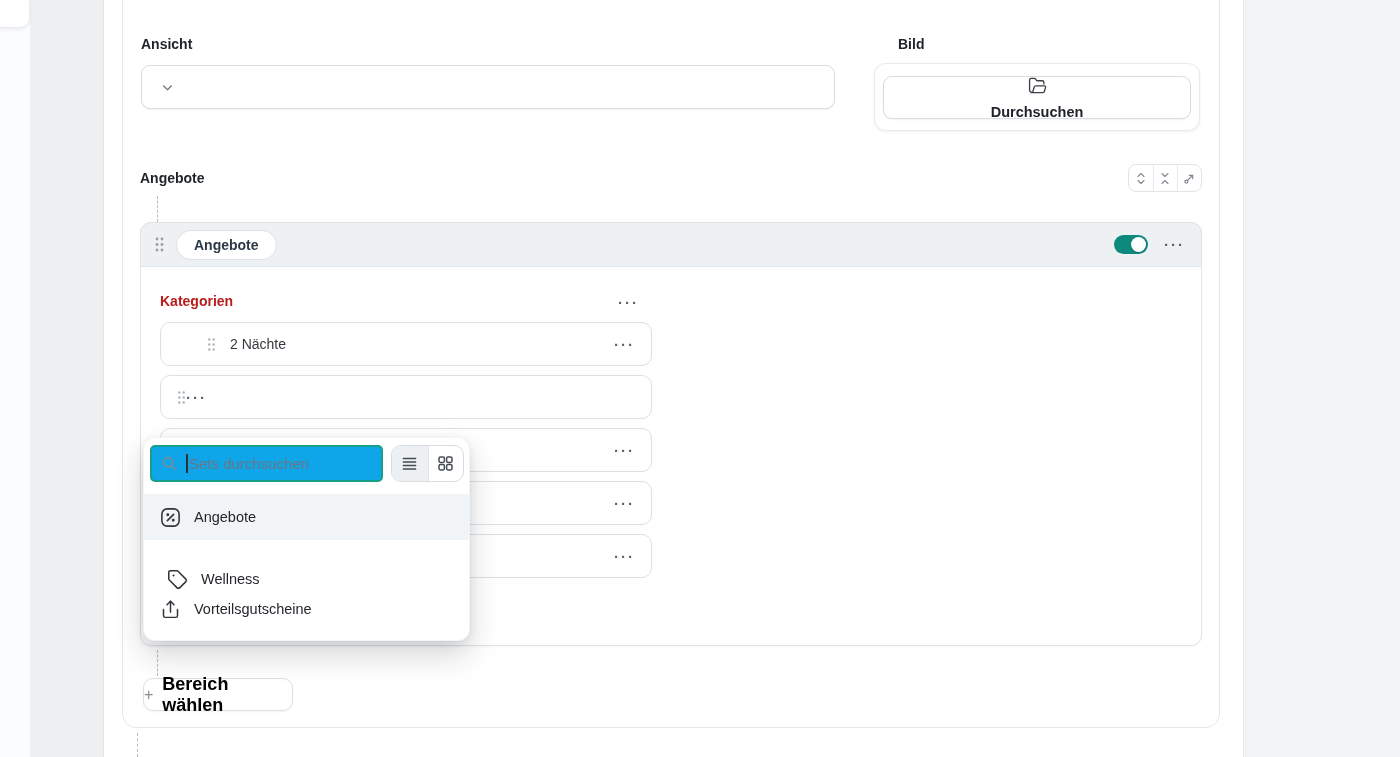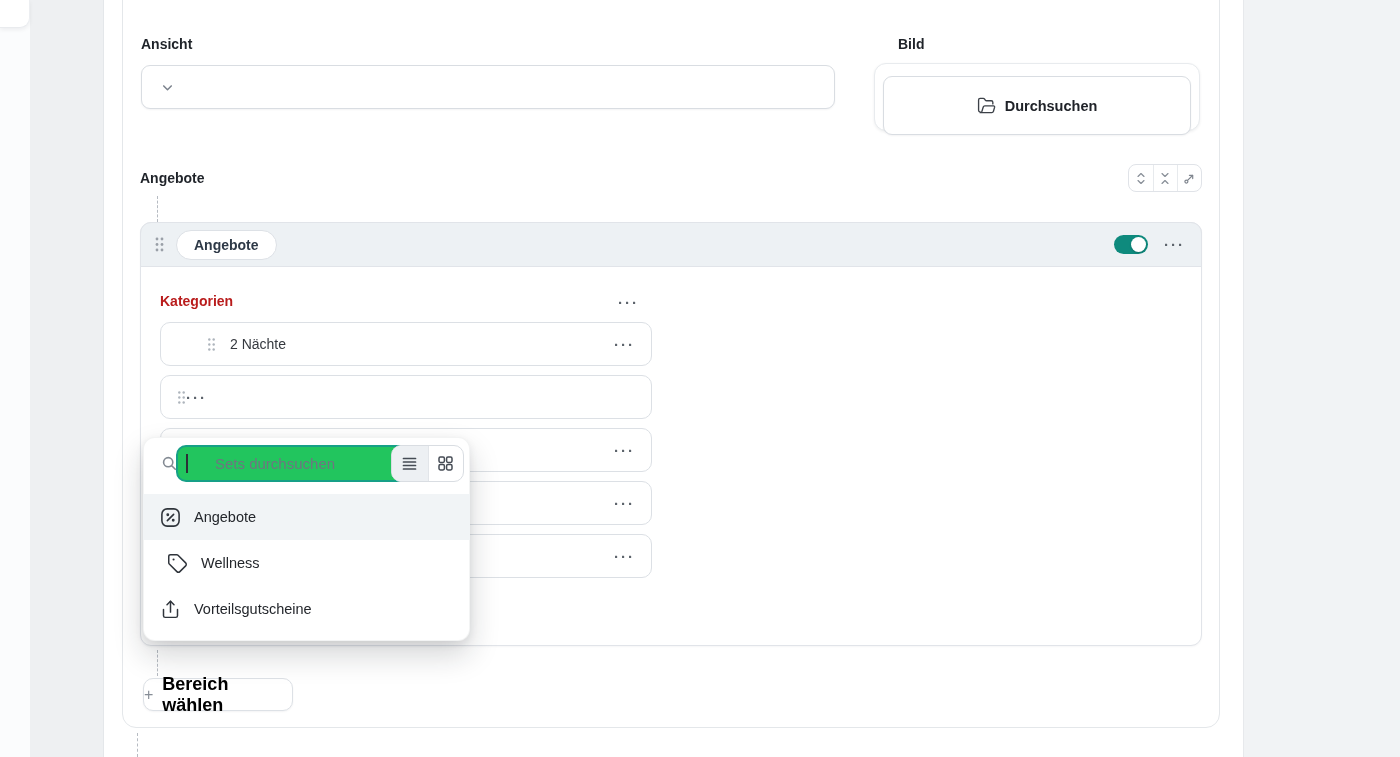--- a/index.html
+++ b/index.html
@@ -25,24 +25,24 @@
   .field-label { font-size:14px; font-weight:700; color:#1f2329; }
 
   .select { left:141px; top:65px; width:694px; height:44px; background:#fff;
             border:1px solid #d9dde2; border-radius:9px; display:flex; align-items:center;
             padding:0 16px 0 18px; box-shadow:0 1px 2px rgba(16,24,40,.05); cursor:pointer; }
   .select .val { flex:1; font-size:15px; color:#24262b; }
 
   .dropzone { left:874px; top:63px; width:326px; height:68px; background:#fff;
               border:1px solid #e8ebee; border-radius:12px;
               box-shadow:0 1px 3px rgba(16,24,40,.07); }
-  .browse-btn { left:883px; top:76px; width:308px; height:59px; background:#fff;
+  .browse-btn { left:883px; top:76px; width:308px; height:43px; background:#fff;
                 border:1px solid #d9dde2; border-radius:9px; display:flex; align-items:center;
                 justify-content:center; gap:9px; box-shadow:0 1px 2px rgba(16,24,40,.05);
-                font-size:14.5px; font-weight:700; color:#202329; cursor:pointer; }
+                font-size:14.5px; font-weight:700; color:#202329; cursor:pointer;flex-direction:column; }
 
   .icon-group { left:1128px; top:164px; width:74px; height:28px; background:#fff;
                 border:1px solid #e0e3e8; border-radius:8px; display:flex; overflow:hidden; }
   .icon-group .cell { width:24.5px; display:flex; align-items:center; justify-content:center;
                       cursor:pointer; }
   .icon-group .cell + .cell { border-left:1px solid #e7eaed; }
 
   .vdash { width:0; border-left:1px dashed #b6bbc2; }
 
   
@@ -68,23 +68,23 @@
            border-radius:10px; display:flex; align-items:center; padding:0 16px;
            cursor:pointer; }
   .k-row .lbl { flex:1; margin-left:14px; font-size:14px; color:#35393f; }
 
   
   .popover { left:143px; top:437px; width:327px; height:204px; background:#fff;
              border-radius:12px; border:1px solid rgba(25,30,40,.05);
              box-shadow:0 14px 30px rgba(20,25,34,.18), 0 3px 9px rgba(20,25,34,.08);
              z-index:10; }
   .search-wrap { left:150px; top:445px; width:233px; height:37px; z-index:11; }
-  .search-input { width:100%; height:100%; border:2px solid #16a087; border-radius:10px;
-                  background:#22c55e; padding:0 10px 0 37px; font-size:15px; color:#24262b;
-                  outline:none; font-family:"Liberation Sans", sans-serif;margin-left:26px; }
+  .search-input { width:100%; height:100%; border:2px solid #16a087; border-radius:5px;
+                  background:#0ea5e9; padding:0 10px 0 37px; font-size:15px; color:#24262b;
+                  outline:none; font-family:"Liberation Sans", sans-serif; }
   .search-input::placeholder { color:#6f7580; opacity:1; }
   .caret { left:36px; top:9px; width:1.5px; height:19px; background:#2c3036; z-index:12; }
   .seg { left:391px; top:445px; width:73px; height:37px; border:1px solid #d9dde2;
          border-radius:10px; background:#fff; display:flex; overflow:hidden; z-index:11; }
   .seg .seg-btn { width:50%; display:flex; align-items:center; justify-content:center;
                   cursor:pointer; }
   .seg .seg-btn.active { background:#edf0f3; }
   .seg .seg-btn + .seg-btn { border-left:1px solid #e2e5e9; }
 
   .pop-item { left:143px; width:327px; height:46px; display:flex; align-items:center;
@@ -262,21 +262,21 @@
       <svg width="21" height="21" viewBox="0 0 20 20" fill="none" stroke="#2f343b" stroke-width="1.5" stroke-linecap="round" stroke-linejoin="round">
         <rect x="1.8" y="1.8" width="16.4" height="16.4" rx="5"></rect>
         <path d="M7 13 13 7"></path>
         <circle cx="7.4" cy="7.4" r="0.6" fill="#2f343b"></circle>
           <circle cx="12.6" cy="12.6" r="0.6" fill="#2f343b"></circle>
       </svg>
     </span>
     <span class="lbl">Angebote</span>
   </div>
 
-  <div class="abs pop-item" style="top:540px;padding-left:24px;">
+  <div class="abs pop-item" style="top:556px;padding-left:24px;">
     <span>
       <svg width="21" height="21" viewBox="0 0 24 24" fill="none" stroke="#2f343b" stroke-width="1.7" stroke-linecap="round" stroke-linejoin="round">
         <path d="M12.6 2.6A2 2 0 0 0 11.2 2H4a2 2 0 0 0-2 2v7.2a2 2 0 0 0 .6 1.4l8.7 8.7a2.4 2.4 0 0 0 3.4 0l6.6-6.6a2.4 2.4 0 0 0 0-3.4z"></path>
         <circle cx="7.5" cy="7.5" r="1.2" fill="#2f343b" stroke="none"></circle>
       </svg>
     </span>
     <span class="lbl">Wellness</span>
   </div>
 
   <div class="abs pop-item" style="top:586px;">

